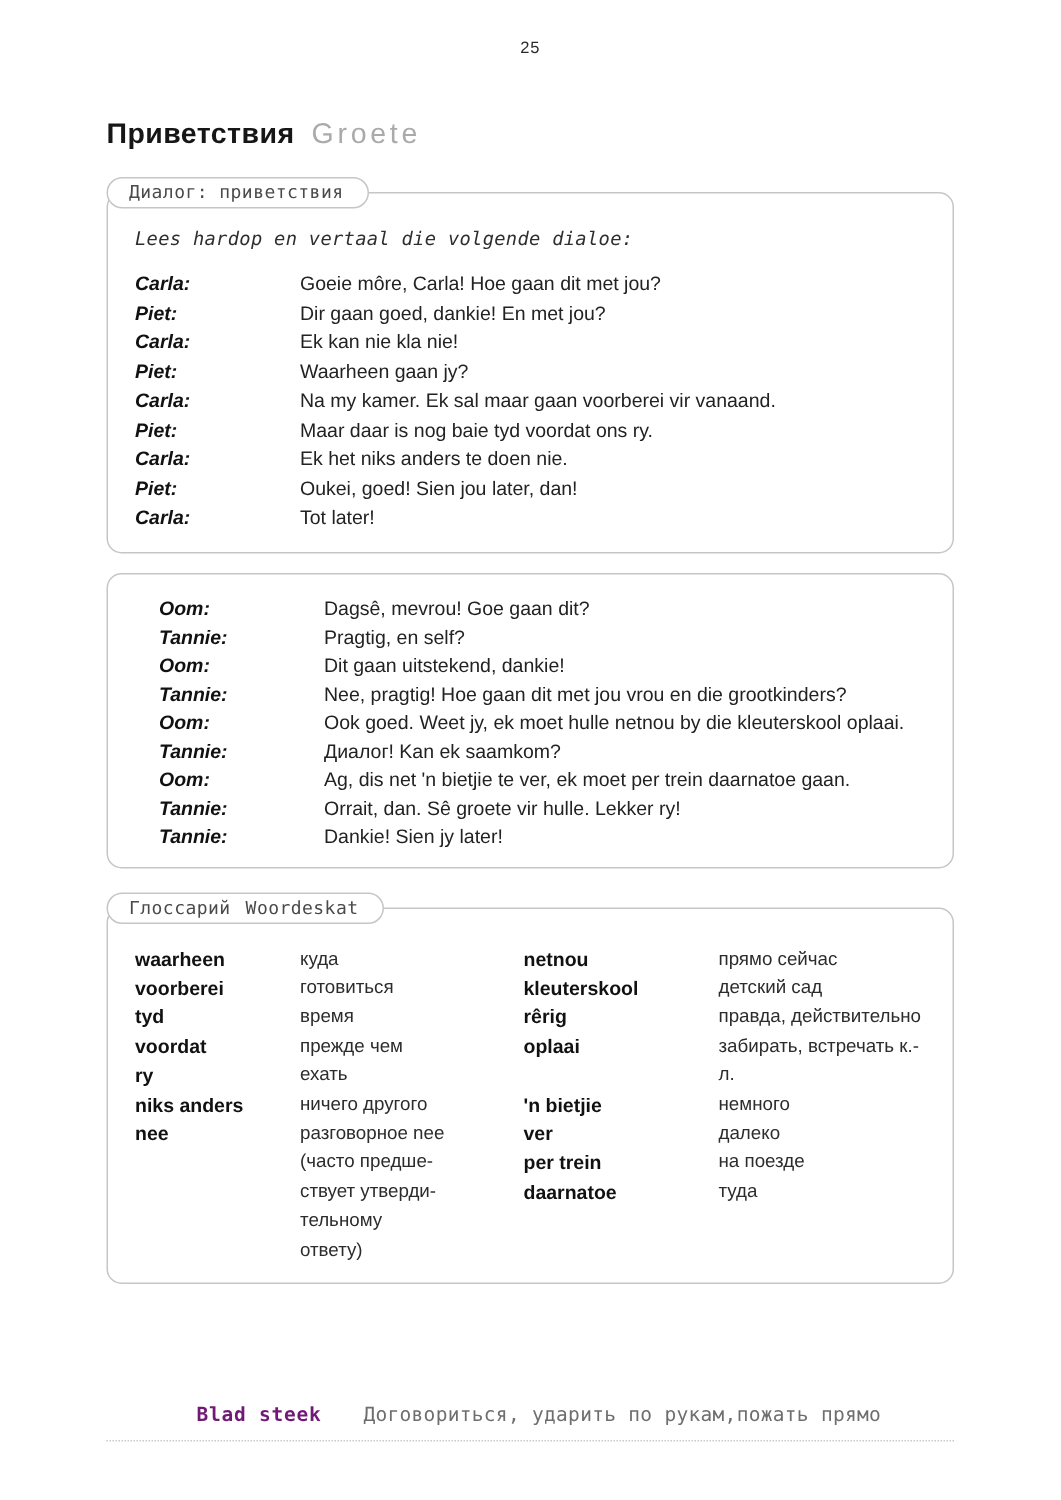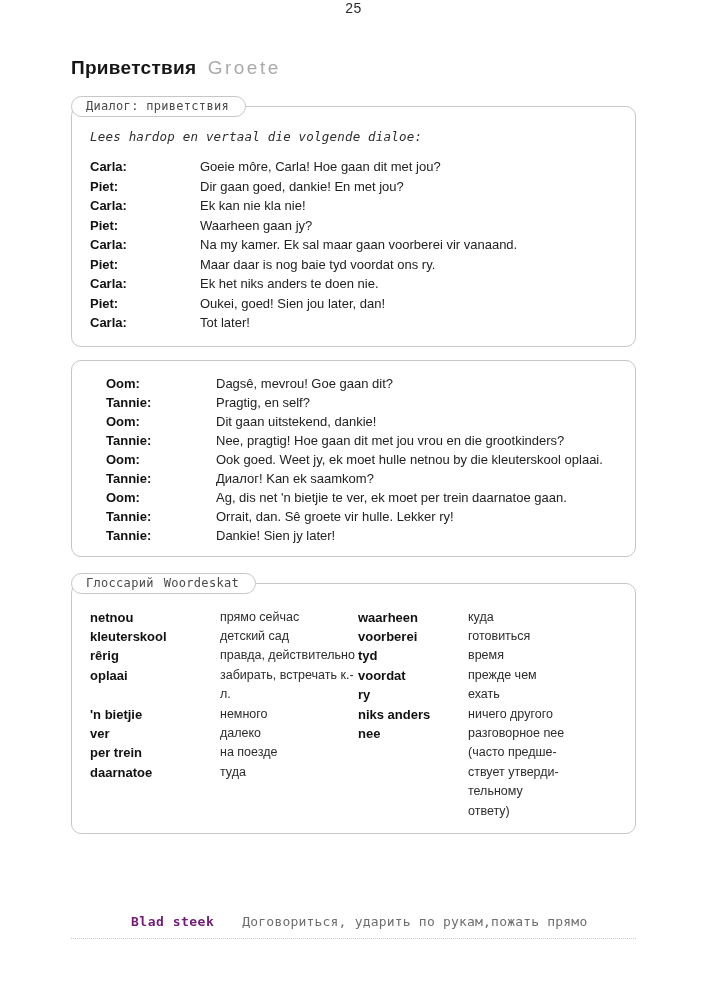--- a/index.html
+++ b/index.html
@@ -5,22 +5,23 @@
   * { margin:0; padding:0; box-sizing:border-box; }
   html,body { background:#ffffff; }
   body {
     width:707px; height:1000px;
     font-family:"Liberation Sans", sans-serif;
     color:#1d1d1d;
     position:relative;
     overflow:hidden;
   }
   .page-number {
+    padding-top:26px;
     text-align:center;
-    font-size:14px;
+    font-size:11px;
     color:#2a2a2a;
     letter-spacing:0.5px;
   }
   .content { width:565px; margin:0 auto; }
   .title { margin-top:41px; font-size:19px; }
   .title .t-ru { font-weight:bold; color:#161616; letter-spacing:0.3px; }
   .title .t-af { color:#aaaaaa; font-weight:500; letter-spacing:2.5px; margin-left:6px; }
 
   .box {
     position:relative;
@@ -46,21 +47,21 @@
   .box1 { margin-top:27px; padding:22px 18px 13px 18px; }
   .instruction {
     font-family:"DejaVu Sans Mono", monospace;
     font-size:12.5px;
     color:#2e2e2e;
     margin-bottom:13px;
     letter-spacing:0.2px;
     font-style:italic;
   }
   .d-row { display:flex; line-height:19.5px; font-size:13px; }
-  .d-speaker { width:110px; flex:0 0 110px; font-weight:bold; color:#111; }
+  .d-speaker { width:110px; flex:0 0 110px; font-weight:bold; color:#111;font-style:italic; }
   .d-text { color:#222; }
 
   .box2 { margin-top:13px; padding:13px 18px 11px 34px; }
   .box2 .d-row { line-height:19px; }
 
   .box3 { margin-top:26px; padding:24px 18px 12px 18px; }
   .glossary { display:flex; }
   .g-col { display:grid; align-content:start; }
   .g-col-left  { grid-template-columns:110px 1fr; width:259px; flex:0 0 259px; }
   .g-col-right { grid-template-columns:130px 1fr; flex:1; }
@@ -170,58 +171,58 @@
       <span class="d-speaker">Tannie:</span>
       <span class="d-text">Dankie! Sien jy later!</span>
     </div>
   </section>
 
   <section class="box box3">
     <div class="box-label">
       <span>Глоссарий</span><span class="lbl-gap"></span><span>Woordeskat</span>
     </div>
     <div class="glossary">
-      <div class="g-col g-col-right">
-        <span class="g-term">netnou</span>
-        <span class="g-trans">прямо сейчас</span>
-        <span class="g-term">kleuterskool</span>
-        <span class="g-trans">детский сад</span>
-        <span class="g-term">rêrig</span>
-        <span class="g-trans">правда, действительно</span>
-        <span class="g-term">oplaai</span>
-        <span class="g-trans">забирать, встречать к.-л.</span>
-        <span class="g-term">'n bietjie</span>
-        <span class="g-trans">немного</span>
-        <span class="g-term">ver</span>
-        <span class="g-trans">далеко</span>
-        <span class="g-term">per trein</span>
-        <span class="g-trans">на поезде</span>
-        <span class="g-term">daarnatoe</span>
-        <span class="g-trans">туда</span>
-      </div>
       <div class="g-col g-col-left">
         <span class="g-term">waarheen</span>
         <span class="g-trans">куда</span>
         <span class="g-term">voorberei</span>
         <span class="g-trans">готовиться</span>
         <span class="g-term">tyd</span>
         <span class="g-trans">время</span>
         <span class="g-term">voordat</span>
         <span class="g-trans">прежде чем</span>
         <span class="g-term">ry</span>
         <span class="g-trans">ехать</span>
         <span class="g-term">niks anders</span>
         <span class="g-trans">ничего другого</span>
         <span class="g-term">nee</span>
         <span class="g-trans">разговорное nee
 (часто предше-
 ствует утверди-
 тельному
 ответу)</span>
       </div>
+      <div class="g-col g-col-right">
+        <span class="g-term">netnou</span>
+        <span class="g-trans">прямо сейчас</span>
+        <span class="g-term">kleuterskool</span>
+        <span class="g-trans">детский сад</span>
+        <span class="g-term">rêrig</span>
+        <span class="g-trans">правда, действительно</span>
+        <span class="g-term">oplaai</span>
+        <span class="g-trans">забирать, встречать к.-л.</span>
+        <span class="g-term">'n bietjie</span>
+        <span class="g-trans">немного</span>
+        <span class="g-term">ver</span>
+        <span class="g-trans">далеко</span>
+        <span class="g-term">per trein</span>
+        <span class="g-trans">на поезде</span>
+        <span class="g-term">daarnatoe</span>
+        <span class="g-trans">туда</span>
+      </div>
     </div>
   </section>
 
   <div class="footer">
     <span class="f-term">Blad steek</span>
     <span class="f-trans">Договориться, ударить по рукам,пожать прямо</span>
   </div>
 
 </div>
 

